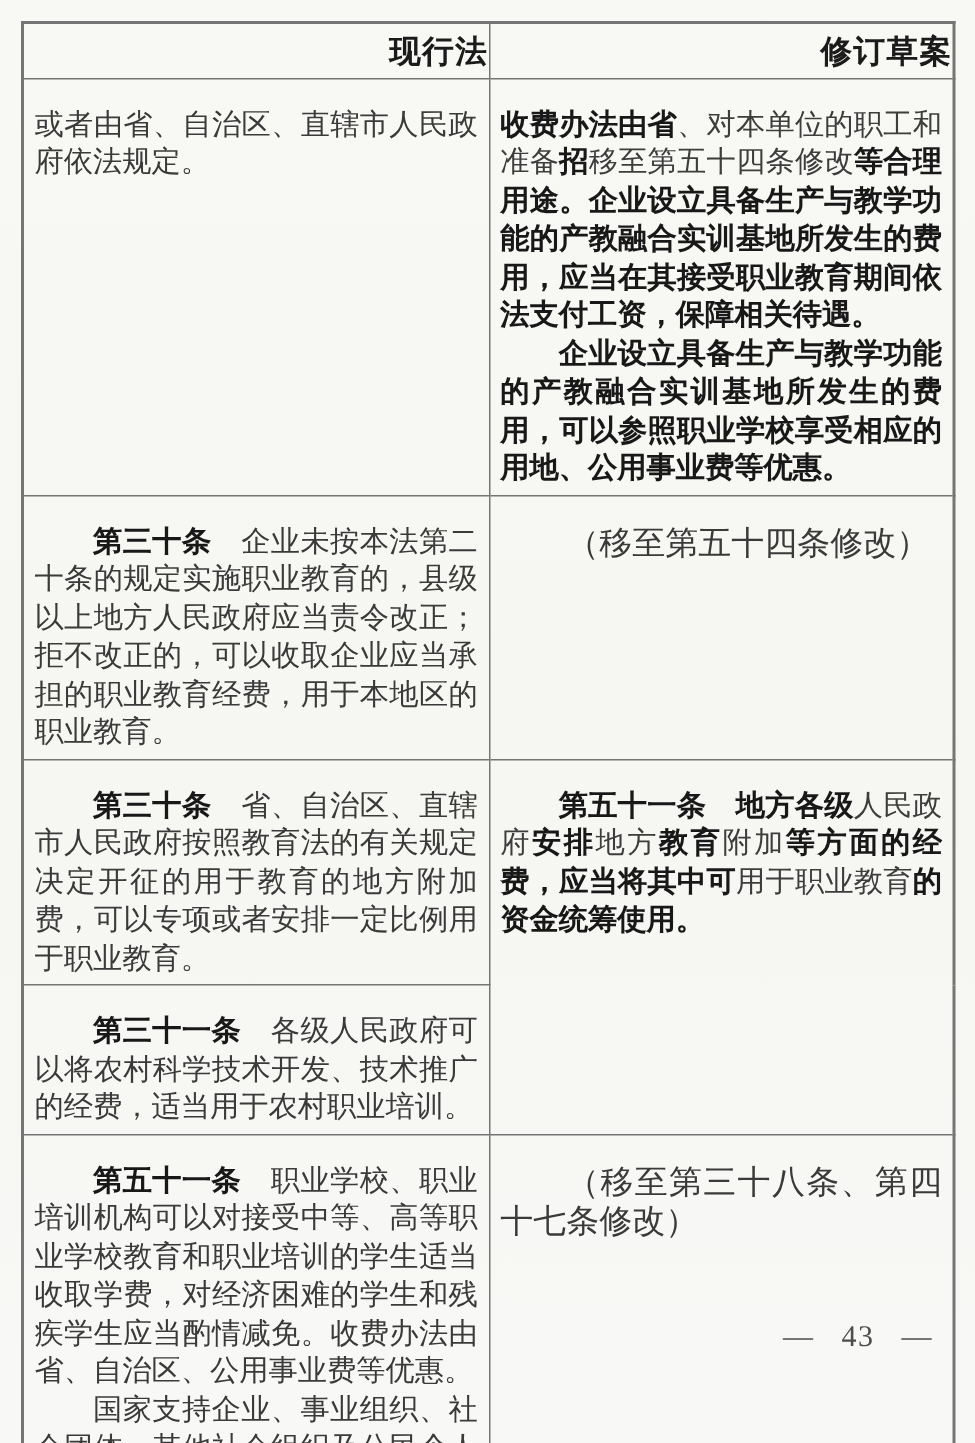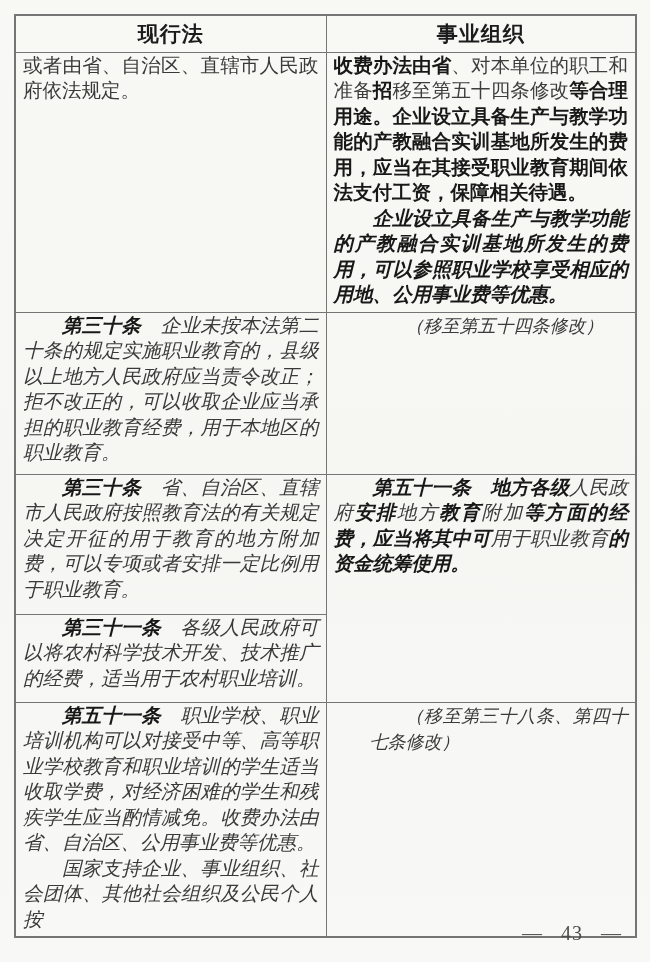--- a/index.html
+++ b/index.html
@@ -25,85 +25,85 @@
   table.cmp, table.cmp th, table.cmp td {
     border: 1.6px solid #757575;
   }
   table.cmp { border-width: 2px; }
   th.hdr {
     height: 37px;
     font-family: "Liberation Sans", sans-serif;
     font-weight: 700;
     font-size: 21px;
     color: #1b1b1b;
-    text-align: center;
+    text-align: right;
     vertical-align: middle;
     letter-spacing: 1px;
   }
   td.cell {
     vertical-align: top;
-    padding: 0 7px 4px 7px;
+    padding: 18px 7px 4px 7px;
     font-size: 19.5px;
     color: #333;
   }
   col.c-left  { width: 311px; }
   col.c-right { width: 310px; }
   .h-r1 { height: 258px; }
   .h-r2 { height: 162px; }
   .h-r3 { height: 140px; margin-left: 44px; }
   .h-r4 { height: 88px; margin-top: 16px; }
   .h-r5 { height: 210px; }
   .para {
     text-align: justify;
     text-justify: inter-character;
     line-height: 25.5px;
     word-break: break-all;
   }
-  .para.indent { text-indent: 2em; font-style: italic; }
-  .para.note { font-size: 18px; line-height: 26px; margin-left: 36px; }
+  .para.indent { text-indent: 2em; }
+  .para.note { font-size: 22px; line-height: 26px; }
   .seg-hei {
     font-family: "Liberation Sans", sans-serif;
     font-weight: 700;
     color: #181818;
   }
   .seg-song {
     font-family: "Liberation Serif", serif;
     font-weight: 400;
     color: #3d3d3d;
   }
   .seg-kai {
     font-family: "Liberation Serif", serif;
     font-weight: 400;
     color: #3a3a3a;
   }
   .page-number {
     position: absolute;
     right: 28px;
-    top: 922px;
+    top: 880px;
     font-family: "Liberation Serif", serif;
     font-size: 20px;
     color: #4d4d4d;
     word-spacing: 12px;
     letter-spacing: 1px;
   }
 </style>
 </head>
 <body>
 
 <div class="page">
 
   <table class="cmp">
     <colgroup>
       <col class="c-left">
       <col class="c-right">
     </colgroup>
     <tbody>
         <tr>
       <th class="hdr">现行法</th>
-      <th class="hdr">事业组织</th>
+      <th class="hdr">修订草案</th>
     </tr>
     <tr>
       <td class="cell h-r1">
             <div class="para"><span class="seg-kai">或者由省、自治区、直辖市人民政府依法规定。</span></div>
           </td>
       <td class="cell h-r1">
             <div class="para"><span class="seg-hei">收费办法由省</span><span class="seg-song">、对本单位的职工和准备</span><span class="seg-hei">招</span><span class="seg-song">移至第五十四条修改</span><span class="seg-hei">等合理用途。企业设立具备生产与教学功能的产教融合实训基地所发生的费用，应当在其接受职业教育期间依法支付工资，保障相关待遇。</span></div>
             <div class="para indent"><span class="seg-hei">企业设立具备生产与教学功能的产教融合实训基地所发生的费用，可以参照职业学校享受相应的用地、公用事业费等优惠。</span></div>
           </td>
     </tr>

